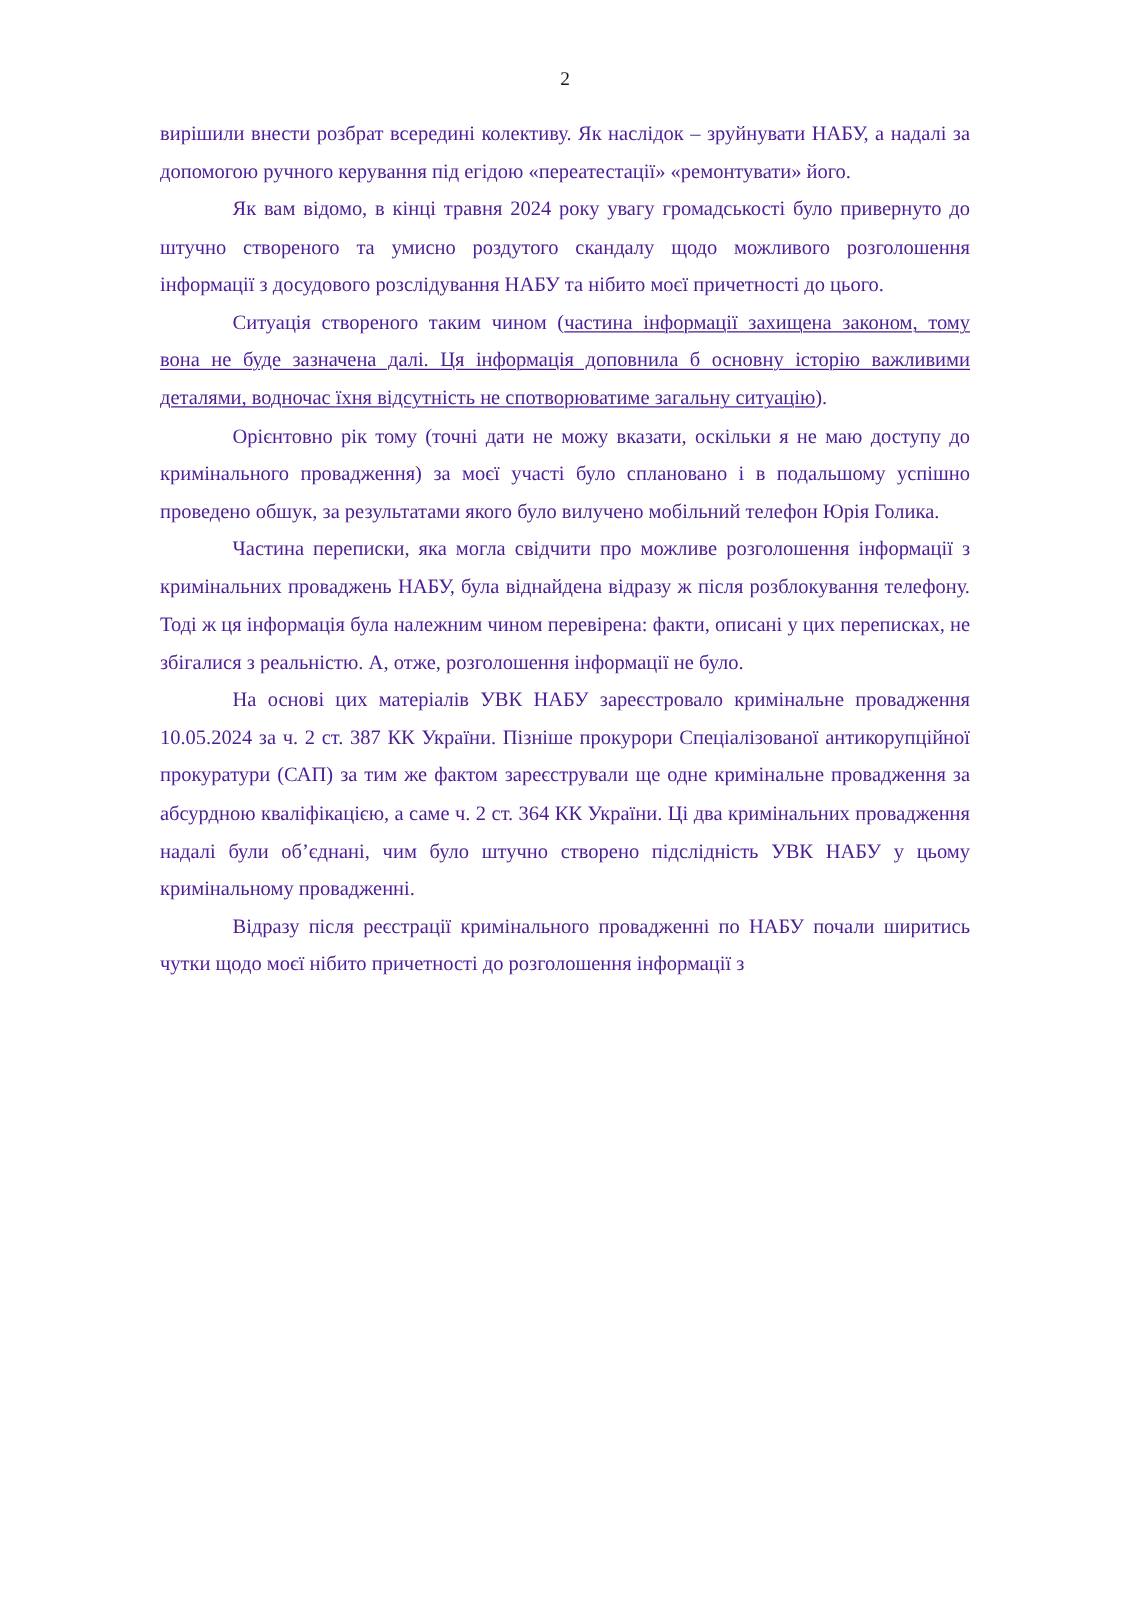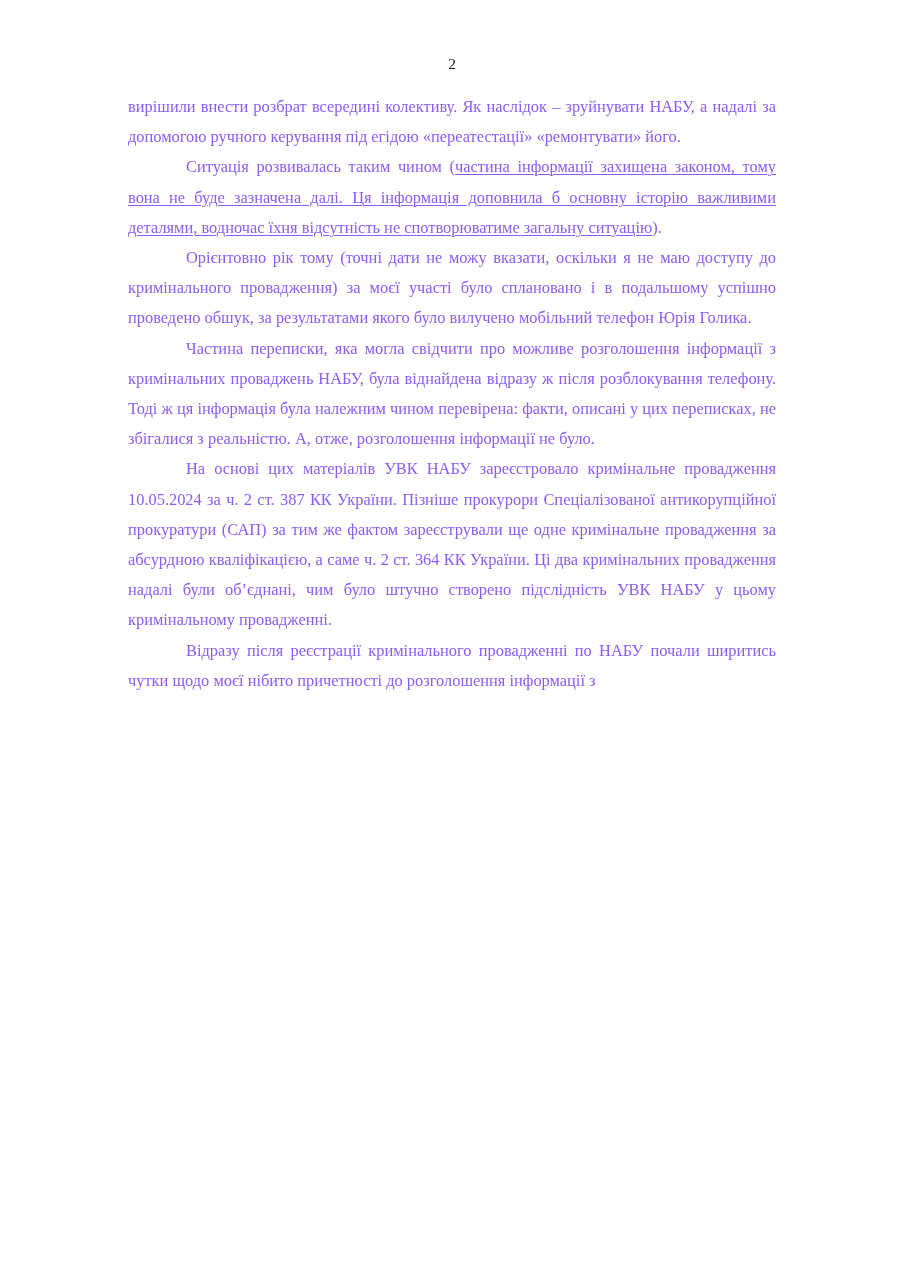--- a/index.html
+++ b/index.html
@@ -33,38 +33,39 @@
     left: 128px;
     width: 648px;
   }
   p.para {
     margin: 0;
     font-size: 16.4px;
     line-height: 30.2px;
     text-align: justify;
     text-justify: inter-word;
     text-indent: 58px;
-    color: #8b5cf6;
+    color: #4c1d95;
     hyphens: none;
   }
   p.para.first {
     text-indent: 0;
   }
   .u {
     text-decoration: underline;
     text-decoration-thickness: 1px;
     text-underline-offset: 2px;
   }
 </style>
 </head>
 <body>
 
 <div class="page">
   <div class="page-number">2</div>
   <div class="body-text">
       <p class="para first"><span>вирішили внести розбрат всередині колективу. Як наслідок – зруйнувати НАБУ, а надалі за допомогою ручного керування під егідою «переатестації» «ремонтувати» його.</span></p>
-      <p class="para"><span>Ситуація розвивалась таким чином (</span><span class="u">частина інформації захищена законом, тому вона не буде зазначена далі. Ця інформація доповнила б основну історію важливими деталями, водночас їхня відсутність не спотворюватиме загальну ситуацію</span><span>).</span></p>
+      <p class="para"><span>Як вам відомо, в кінці травня 2024 року увагу громадськості було привернуто до штучно створеного та умисно роздутого скандалу щодо можливого розголошення інформації з досудового розслідування НАБУ та нібито моєї причетності до цього.</span></p>
+      <p class="para"><span>Ситуація створеного таким чином (</span><span class="u">частина інформації захищена законом, тому вона не буде зазначена далі. Ця інформація доповнила б основну історію важливими деталями, водночас їхня відсутність не спотворюватиме загальну ситуацію</span><span>).</span></p>
       <p class="para"><span>Орієнтовно рік тому (точні дати не можу вказати, оскільки я не маю доступу до кримінального провадження) за моєї участі було сплановано і в подальшому успішно проведено обшук, за результатами якого було вилучено мобільний телефон Юрія Голика.</span></p>
       <p class="para"><span>Частина переписки, яка могла свідчити про можливе розголошення інформації з кримінальних проваджень НАБУ, була віднайдена відразу ж після розблокування телефону. Тоді ж ця інформація була належним чином перевірена: факти, описані у цих переписках, не збігалися з реальністю. А, отже, розголошення інформації не було.</span></p>
       <p class="para"><span>На основі цих матеріалів УВК НАБУ зареєстровало кримінальне провадження 10.05.2024 за ч. 2 ст. 387 КК України. Пізніше прокурори Спеціалізованої антикорупційної прокуратури (САП) за тим же фактом зареєстрували ще одне кримінальне провадження за абсурдною кваліфікацією, а саме ч. 2 ст. 364 КК України. Ці два кримінальних провадження надалі були об’єднані, чим було штучно створено підслідність УВК НАБУ у цьому кримінальному провадженні.</span></p>
       <p class="para"><span>Відразу після реєстрації кримінального провадженні по НАБУ почали ширитись чутки щодо моєї нібито причетності до розголошення інформації з</span></p>
     </div>
 </div>
 
 </body></html>

